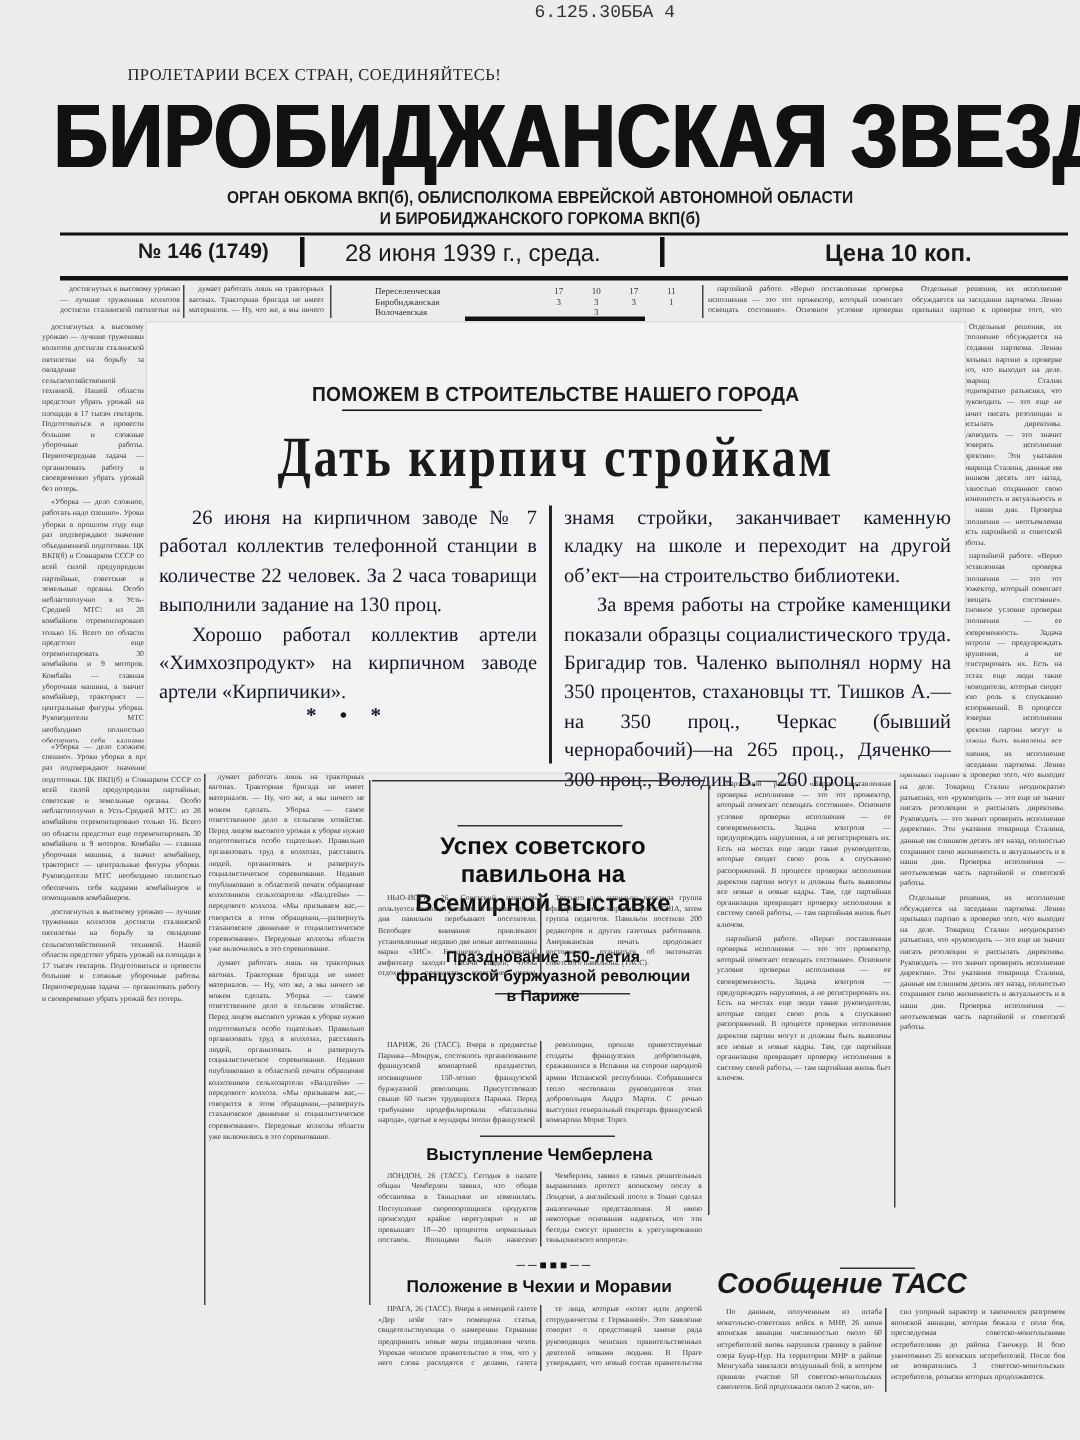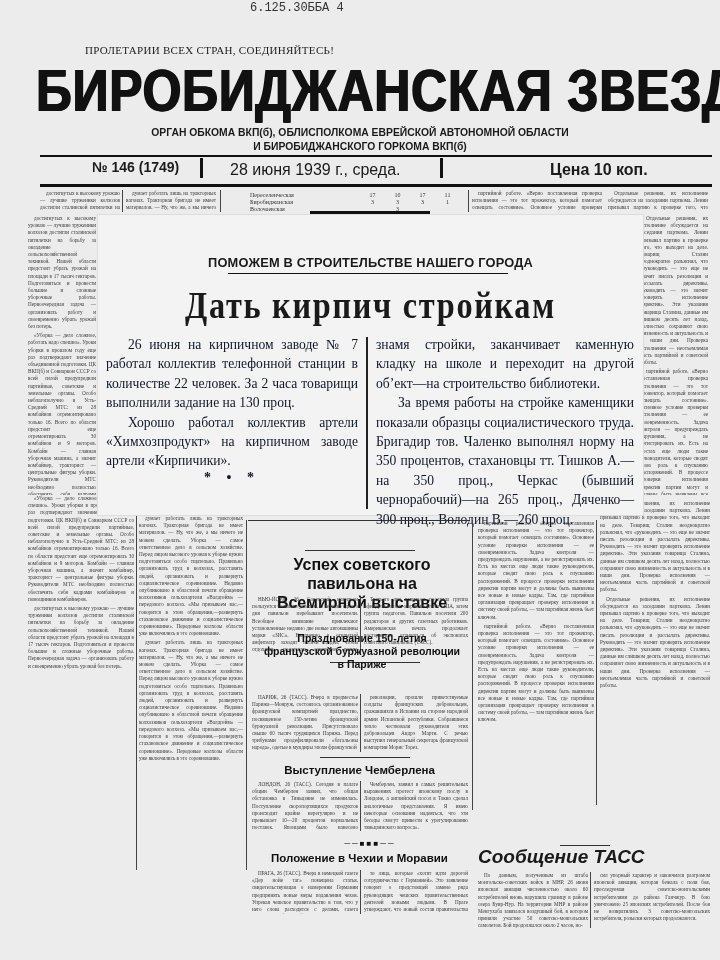--- a/index.html
+++ b/index.html
@@ -1,19 +1,19 @@
 <!DOCTYPE html>
 <html><head>
 <meta charset="utf-8">
 <style>
   html, body { margin:0; padding:0; }
   body { width:720px; height:960px; background:#ececec; overflow:hidden; position:relative;
          font-family:"Liberation Serif", serif; color:#1a1a1a; }
   .abs { position:absolute; }
-  .stamp { left:250px; top:0; width:200px; font-family:"Liberation Mono", monospace; font-size:12px; color:#333; text-align:left; line-height:13px; }
+  .stamp { left:250px; top:0; width:200px; font-family:"Liberation Mono", monospace; font-size:12px; color:#333; text-align:right; line-height:13px; }
   .slogan { left:85px; top:44px; font-size:11px; letter-spacing:0.3px; color:#222; }
   .masthead { left:36px; top:58px; width:680px; font-family:"Liberation Sans", sans-serif; font-weight:900; font-size:60px;
               line-height:66px; letter-spacing:1px; transform:scaleX(0.83); transform-origin:left top; white-space:nowrap; color:#111;
               text-shadow:1px 0 0 #111, -1px 0 0 #111; }
   .organ { left:100px; top:125px; width:520px; text-align:center; font-family:"Liberation Sans", sans-serif; font-weight:bold; font-size:11.5px; line-height:14px; transform:scaleX(0.9); }
   .rule { background:#111; height:3px; }
   .infobar { left:40px; top:155px; width:672px; height:21px; font-family:"Liberation Sans", sans-serif; }
   .infobar span { position:absolute; top:6px; font-size:16px; }
   .issue { left:52px; font-weight:bold; font-size:14px !important; top:4px !important; }
   .date { left:140px; }

